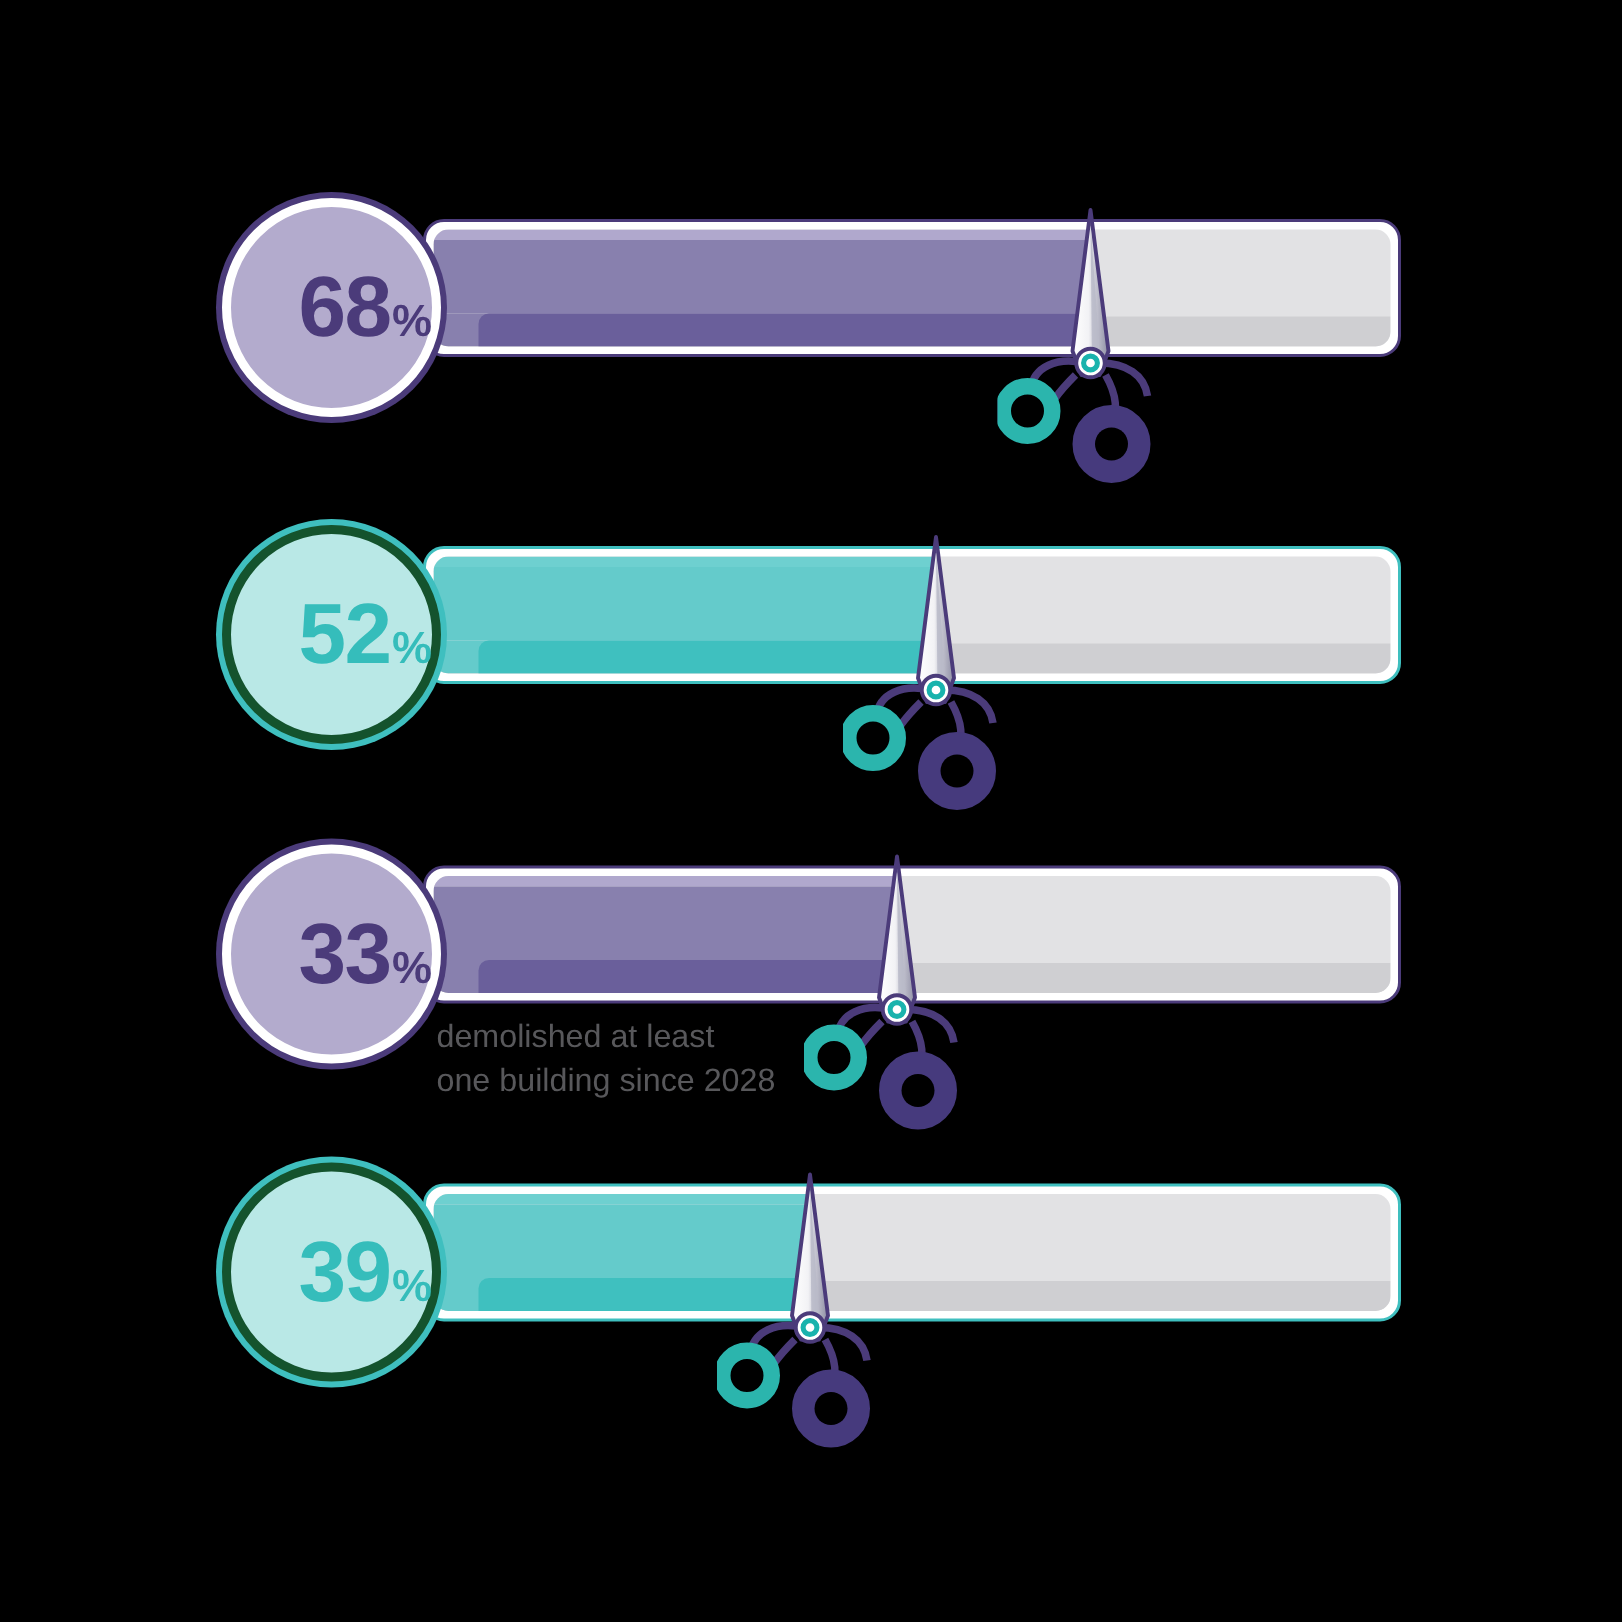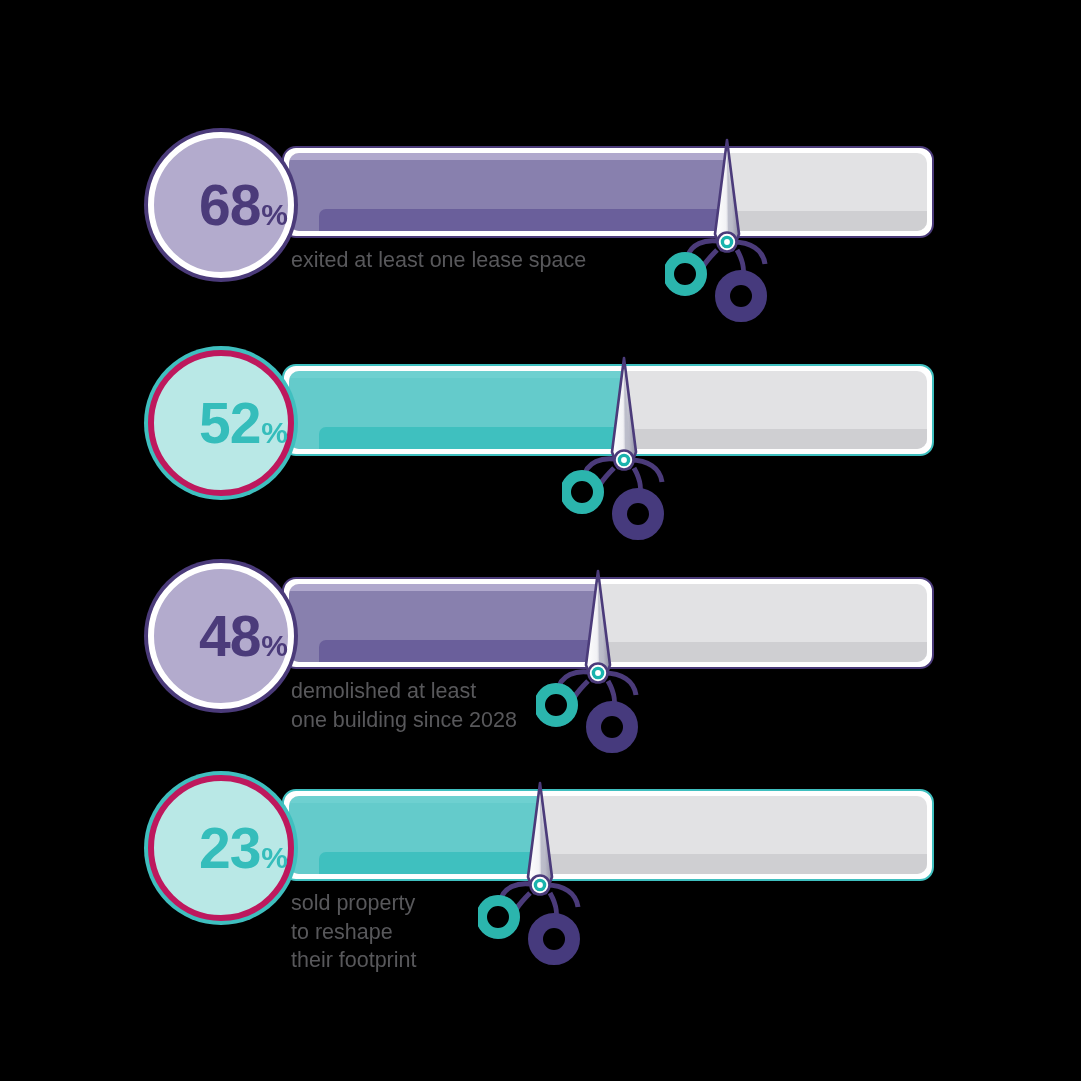--- a/index.html
+++ b/index.html
@@ -36,21 +36,21 @@
   .t .fill-top{background:#6ed0d0;}
   .t .fill-mid{background:#64cbcb;}
   .t .fill-bot{background:#64cbcb;}
   .t .fill-chip{background:#3fc0bf;}
   .t .track-inner{background:#e2e2e4;}
 
   
   .circle{position:absolute;left:148px;top:-14px;width:146px;height:146px;border-radius:50%;
           display:flex;align-items:center;justify-content:center;box-sizing:border-box;}
   .p .circle{background:#b3abcd;border:6px solid #ffffff;box-shadow:0 0 0 4px #4b3b7a;}
-  .t .circle{background:#b9e8e6;border:6px solid #be185d;box-shadow:0 0 0 4px #3fbfbf;}
+  .t .circle{background:#b9e8e6;border:6px solid #14532d;box-shadow:0 0 0 4px #3fbfbf;}
   .pct{font-weight:700;letter-spacing:-1px;line-height:1;display:flex;align-items:baseline;}
   .pct .num{font-size:57px;margin-left:44px;}
   .pct .sym{font-size:30px;font-weight:700;margin-left:1px;}
   .p .pct{color:#4b3b7a;}
   .t .pct{color:#35bdbb;}
 
   
   .label{position:absolute;left:291px;top:100px;width:330px;
          color:#58585b;font-size:21.5px;line-height:1.33;white-space:pre-line;}
 
@@ -75,21 +75,20 @@
           <div class="fill-chip"></div>
         </div>
       </div>
     </div>
     <div class="circle">
       <div class="pct">
         <span class="num">68</span>
           <span class="sym">%</span>
       </div>
     </div>
-    <div class="label">exited at least one lease space</div>
     <div class="scissors" id="sc0" style="left: 664.56px; top: -8px;">
 <svg viewBox="0 0 120 190" width="120" height="190" xmlns="http://www.w3.org/2000/svg">
   <defs>
     <linearGradient id="bl0" x1="0" y1="0" x2="1" y2="0">
       <stop offset="0%" stop-color="#ffffff"></stop>
       <stop offset="45%" stop-color="#f2f2f5"></stop>
       <stop offset="62%" stop-color="#c9c9d4"></stop>
       <stop offset="100%" stop-color="#8e8ea4"></stop>
     </linearGradient>
   </defs>
@@ -176,21 +175,21 @@
         <div class="fill" id="fill2" style="left: 5px; top: 5px; bottom: 5px; border-top-left-radius: 10px; border-bottom-left-radius: 10px; width: 308.16px;">
           <div class="fill-top"></div>
           <div class="fill-mid"></div>
           <div class="fill-bot"></div>
           <div class="fill-chip"></div>
         </div>
       </div>
     </div>
     <div class="circle">
       <div class="pct">
-        <span class="num">48</span>
+        <span class="num">33</span>
           <span class="sym">%</span>
       </div>
     </div>
     <div class="label">demolished at least
 one building since 2028</div>
     <div class="scissors" id="sc2" style="left: 536.16px; top: -8px;">
 <svg viewBox="0 0 120 190" width="120" height="190" xmlns="http://www.w3.org/2000/svg">
   <defs>
     <linearGradient id="bl2" x1="0" y1="0" x2="1" y2="0">
       <stop offset="0%" stop-color="#ffffff"></stop>
@@ -230,27 +229,24 @@
         <div class="fill" id="fill3" style="left: 5px; top: 5px; bottom: 5px; border-top-left-radius: 10px; border-bottom-left-radius: 10px; width: 250.38px;">
           <div class="fill-top"></div>
           <div class="fill-mid"></div>
           <div class="fill-bot"></div>
           <div class="fill-chip"></div>
         </div>
       </div>
     </div>
     <div class="circle">
       <div class="pct">
-        <span class="num">23</span>
-          <span class="sym">%</span>
-      </div>
-    </div>
-    <div class="label">sold property
-to reshape
-their footprint</div>
+        <span class="num">39</span>
+          <span class="sym">%</span>
+      </div>
+    </div>
     <div class="scissors" id="sc3" style="left: 478.38px; top: -8px;">
 <svg viewBox="0 0 120 190" width="120" height="190" xmlns="http://www.w3.org/2000/svg">
   <defs>
     <linearGradient id="bl3" x1="0" y1="0" x2="1" y2="0">
       <stop offset="0%" stop-color="#ffffff"></stop>
       <stop offset="45%" stop-color="#f2f2f5"></stop>
       <stop offset="62%" stop-color="#c9c9d4"></stop>
       <stop offset="100%" stop-color="#8e8ea4"></stop>
     </linearGradient>
   </defs>

